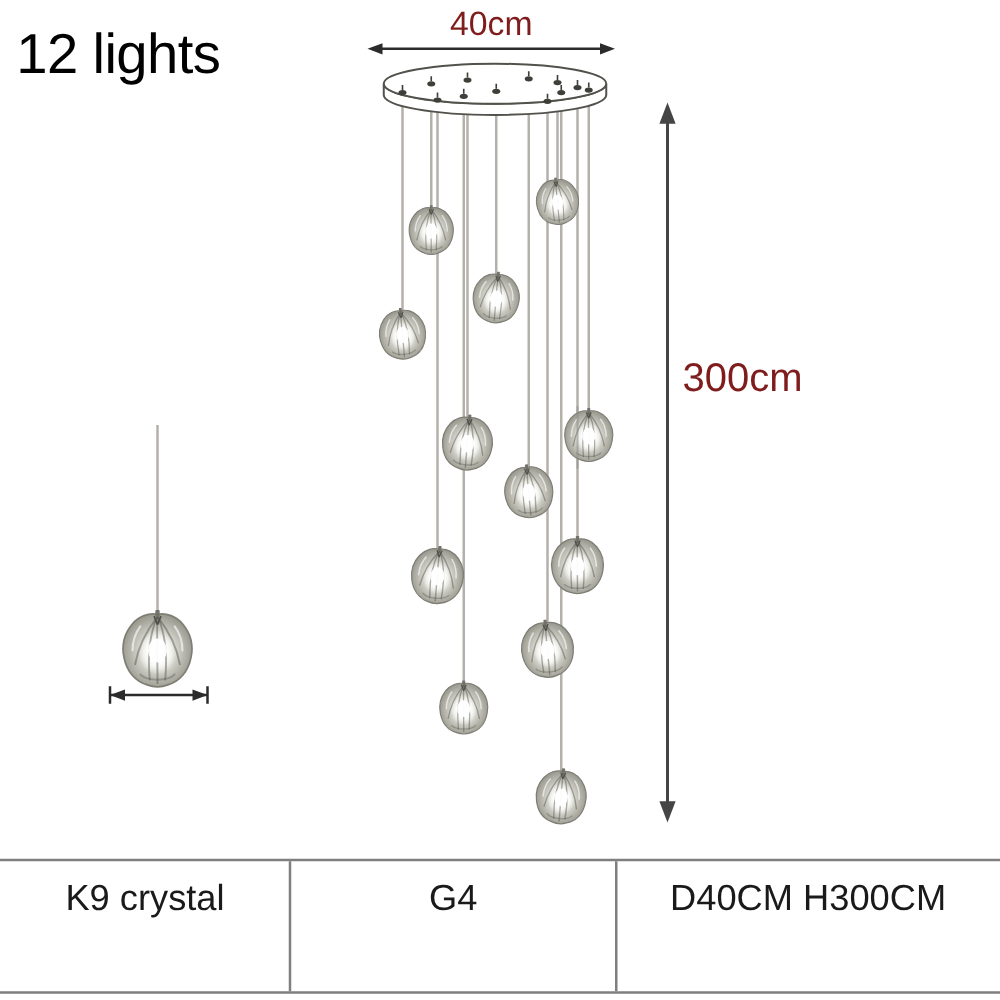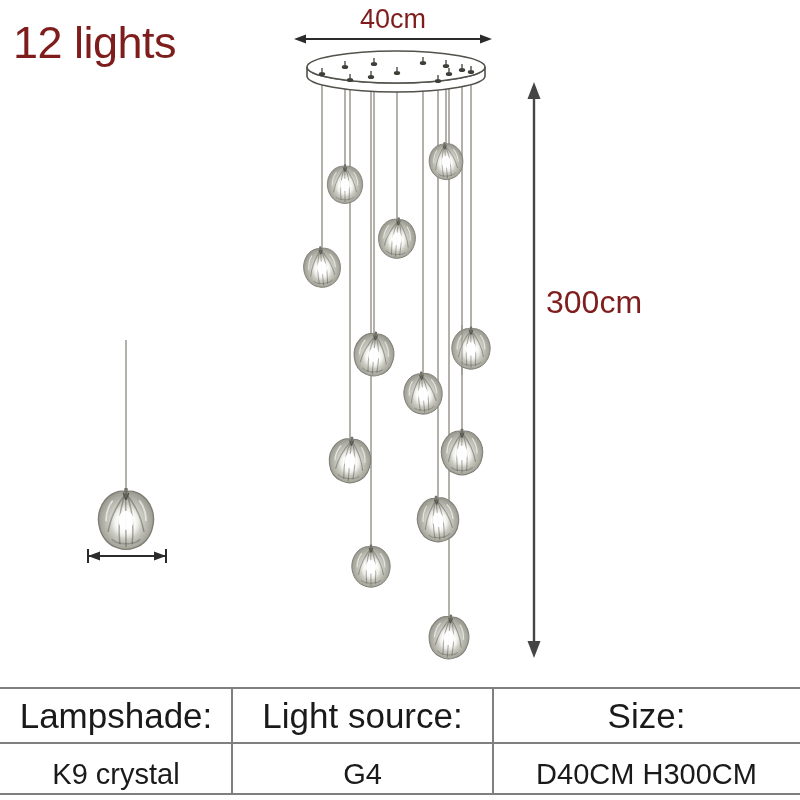--- a/index.html
+++ b/index.html
@@ -2,21 +2,21 @@
 <html><head>
 <meta charset="utf-8">
 <style>
   html,body{margin:0;padding:0;background:#ffffff;}
   .canvas{
     position:relative;width:800px;height:800px;background:#ffffff;overflow:hidden;
     font-family:"Liberation Sans","DejaVu Sans",sans-serif;color:#1a1a1a;
   }
   .abs{position:absolute;}
   .title{
-    left:13px;top:18px;font-size:45px;line-height:1.1;color:#7f1d1d;letter-spacing:-0.5px;
+    left:13px;top:18px;font-size:45px;line-height:1.1;color:#000000;letter-spacing:-0.5px;
   }
   .dim-label{color:#7f1d1d;line-height:1;white-space:nowrap;}
   .lbl-canopy{left:343px;top:6px;width:100px;text-align:center;font-size:27px;}
   .lbl-height{left:546px;top:286px;font-size:32px;text-align:center;}
   .lbl-single{left:76px;top:558px;width:102px;text-align:center;font-size:31px;}
   #fixture-svg{position:absolute;left:0;top:0;}
   .spec-table{
     position:absolute;left:0;top:687px;width:800px;height:108px;
     border-top:2px solid #7f7f7f;border-bottom:2px solid #7f7f7f;box-sizing:border-box;
   }
@@ -149,25 +149,20 @@
         <polygon points="166,556 154,551.5 154,560.5" fill="#2b2b2b"></polygon>
       </g>
   </svg>
 
   <div class="abs title">12 lights</div>
 
   <div class="abs dim-label lbl-canopy">40cm</div>
   <div class="abs dim-label lbl-height">300cm</div>
 
   <div class="spec-table">
-    <div class="spec-row header">
-      <div class="spec-cell c1">Lampshade:</div>
-      <div class="spec-cell c2">Light source:</div>
-      <div class="spec-cell c3">Size:</div>
-    </div>
     <div class="spec-row values">
       <div class="spec-cell c1">K9 crystal</div>
       <div class="spec-cell c2">G4</div>
       <div class="spec-cell c3">D40CM H300CM</div>
     </div>
     <div class="vdiv d1"></div>
     <div class="vdiv d2"></div>
   </div>
 </div>
 

